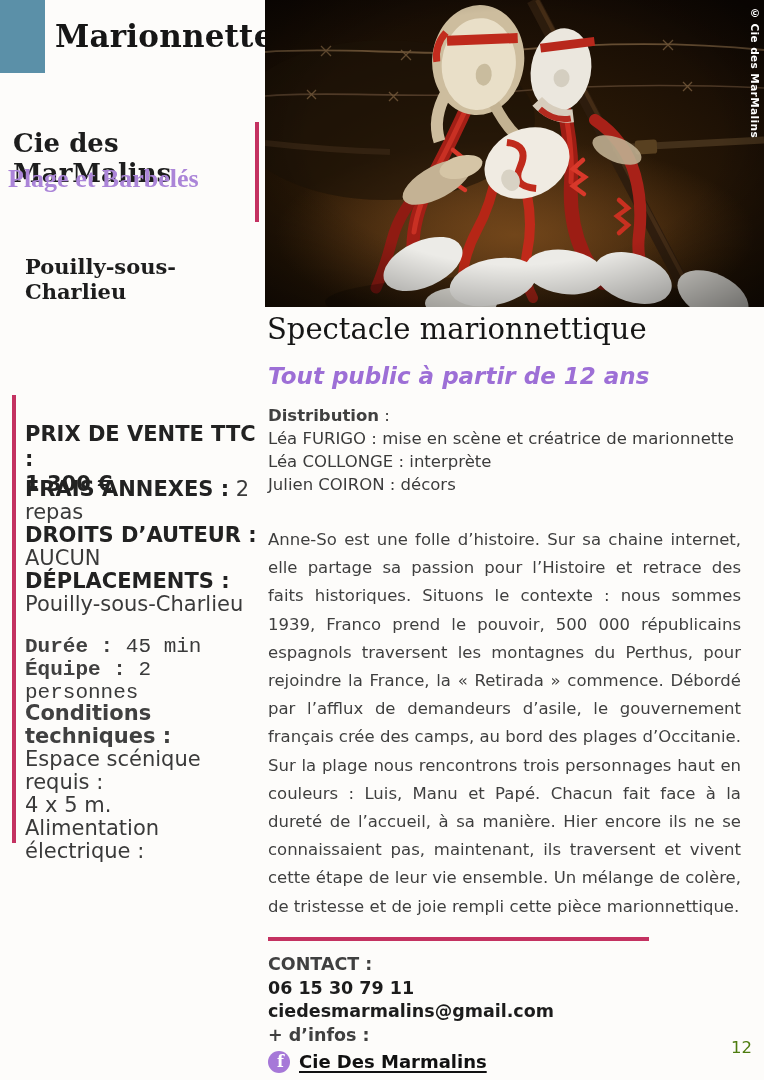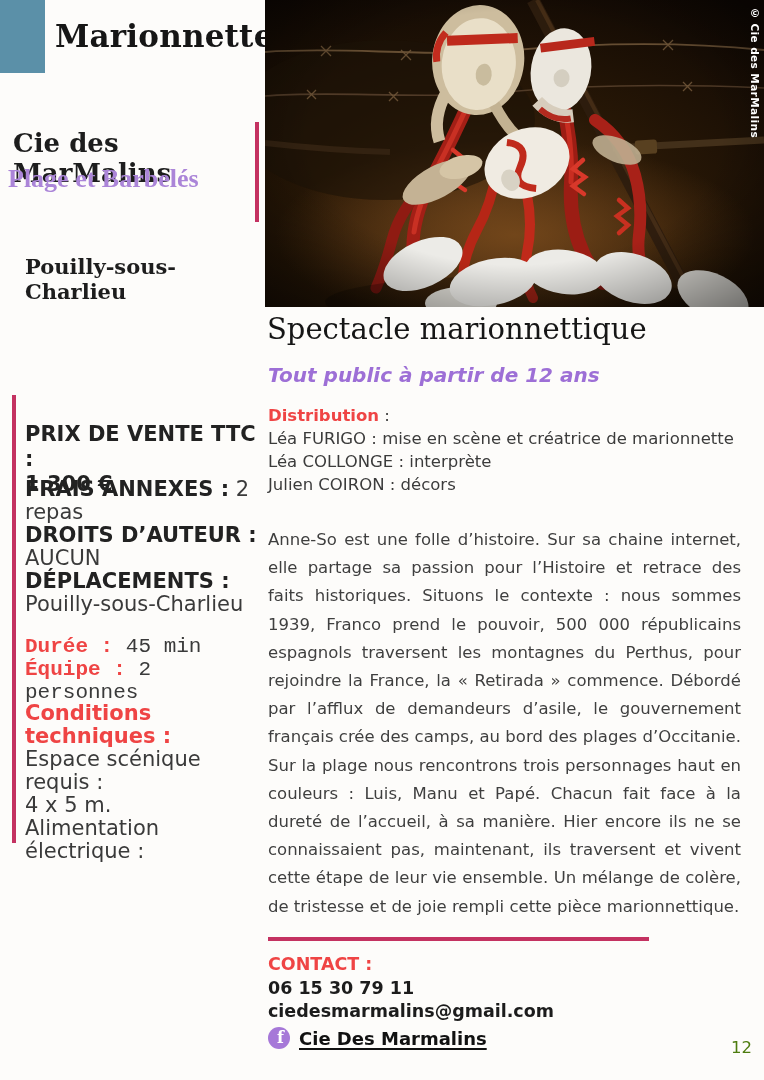--- a/index.html
+++ b/index.html
@@ -33,25 +33,25 @@
 
   
   .sidebar-rule { position:absolute; left:12px; top:395px; width:3.5px; height:448px; background:#c43261; }
   .sb { position:absolute; left:25px; width:234px; font-size:21px; line-height:23px; color:#3a3a3a; }
   .sb p { margin:0; }
   .sb-price { top:422px; line-height:25px; }
   .sb-fees { top:478px; }
   .sb-duration { top:635px;font-family:Liberation Mono, monospace; }
   .sb-tech { top:702px; }
   .b { font-weight:bold; color:#222222; }
-  .pu { color:#ef4444; font-weight:bold; }
+  .pu { color:#404040; font-weight:bold; }
 
   
   .show-type { position:absolute; left:267px; top:312px; width:480px; font-size:29px; font-weight:normal; color:#161616; }
-  .audience { position:absolute; left:268px; top:363px; width:480px; font-size:20px; font-weight:bold; font-style:italic; color:#9d6fd6; }
+  .audience { position:absolute; left:268px; top:363px; width:480px; font-size:23px; font-weight:bold; font-style:italic; color:#9d6fd6; }
   .distribution { position:absolute; left:268px; top:404px; width:474px; font-size:16.5px; line-height:23px; color:#3b3b3b; }
   .distribution p { margin:0; }
   .description {
     position:absolute; left:268px; top:526px; width:473px;
     font-size:16.5px; line-height:28.2px; text-align:justify; color:#3f3f3f;
   }
   .content-divider { position:absolute; left:268px; top:937px; width:381px; height:3.5px; background:#c43261; }
 
   
   .contact { position:absolute; left:268px; top:953px; width:420px; font-size:17.5px; line-height:23.5px; }
@@ -208,20 +208,21 @@
   </div>
 
   <p class="description">Anne-So est une folle d’histoire. Sur sa chaine internet, elle partage sa passion pour l’Histoire et retrace des faits historiques. Situons le contexte : nous sommes 1939, Franco prend le pouvoir, 500 000 républicains espagnols traversent les montagnes du Perthus, pour rejoindre la France, la « Retirada » commence. Débordé par l’afflux de demandeurs d’asile, le gouvernement français crée des camps, au bord des plages d’Occitanie. Sur la plage nous rencontrons trois personnages haut en couleurs : Luis, Manu et Papé. Chacun fait face à la dureté de l’accueil, à sa manière. Hier encore ils ne se connaissaient pas, maintenant, ils traversent et vivent cette étape de leur vie ensemble. Un mélange de colère, de tristesse et de joie rempli cette pièce marionnettique.</p>
 
   <div class="content-divider"></div>
 
   <div class="contact">
     <p class="pu">CONTACT :</p>
     <p class="dark">06 15 30 79 11</p>
     <p class="dark">ciedesmarmalins@gmail.com</p>
+    <p class="pu">+ d’infos :</p>
     <div class="fb-row">
       <span class="fb-icon">f</span>
       <a class="fb-link">Cie Des Marmalins</a>
     </div>
   </div>
 
   <span class="page-number">12</span>
 
 </div>
 

